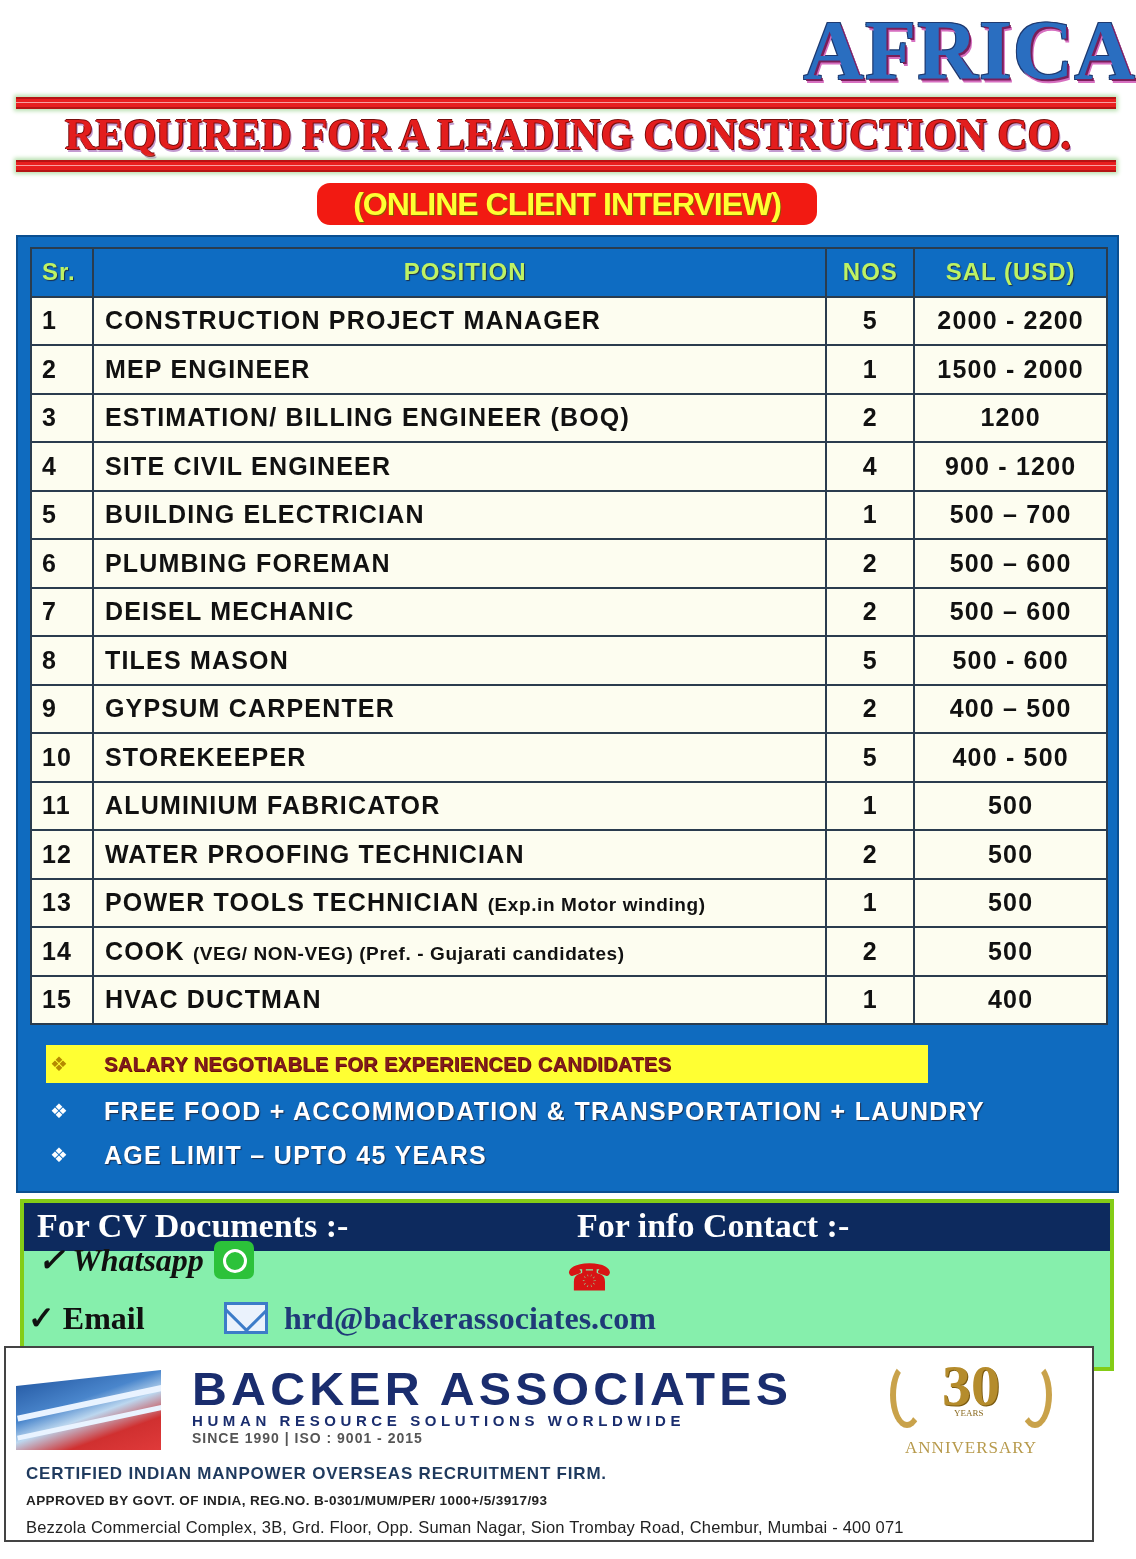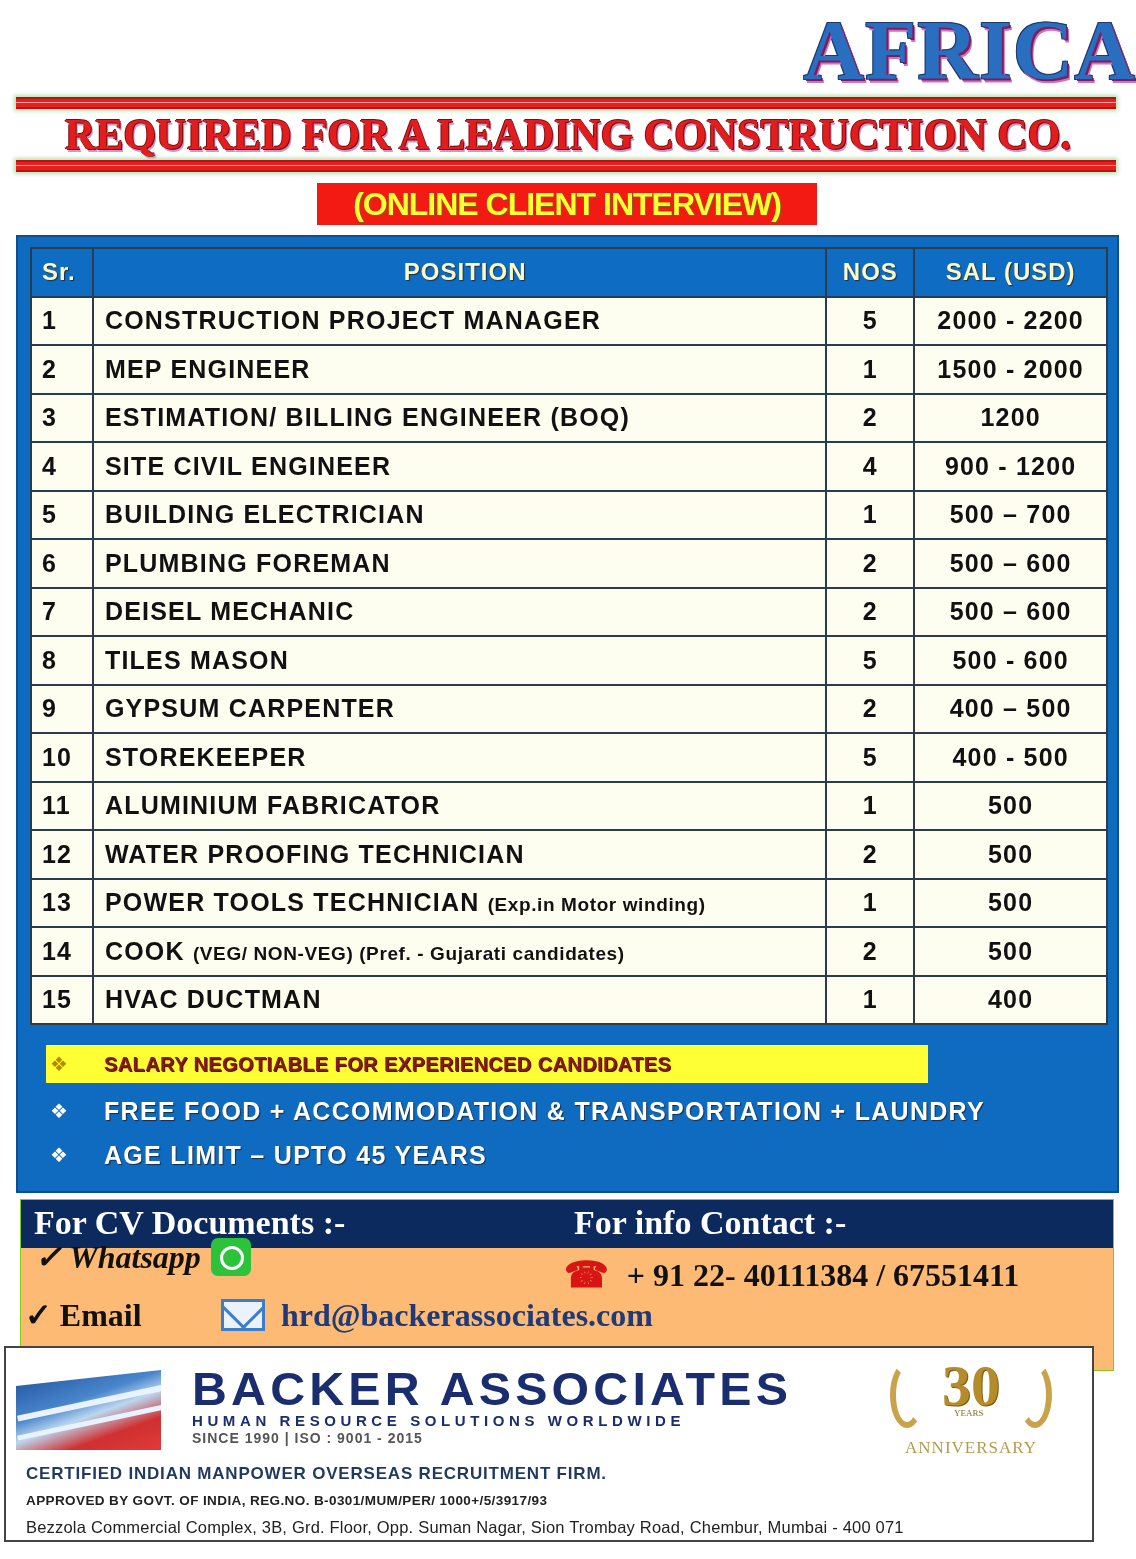--- a/index.html
+++ b/index.html
@@ -9,44 +9,44 @@
     text-shadow: 2px 2px 0 #7a1f5a, 3px 4px 0 #d66fc0, -1px -1px 0 #1f3a70, 1px -1px 0 #1f3a70, -1px 1px 0 #1f3a70; }
 
   .rule { position: absolute; left: 16px; width: 1100px; height: 12px; background: #e81f1f; border-top: 2px solid #b51414; border-bottom: 2px solid #b51414; box-shadow: 0 0 4px 2px #b9e0b0; }
   .rule::after { content: ""; position: absolute; left: 0; right: 0; top: 3px; height: 1px; background: #f7a0a0; }
   .rule.r1 { top: 97px; }
   .rule.r2 { top: 160px; }
 
   .subtitle { position: absolute; left: 0; top: 109px; width: 1136px; text-align: center; font-family: "Liberation Serif", serif; font-weight: bold; font-size: 42px; line-height: 50px; color: #e31d1d; transform: scaleY(1.05);
     text-shadow: 1px 1px 0 #7a0d0d, 2px 3px 0 #c39bd0, -1px 0 0 #7a0d0d, 0 -1px 0 #7a0d0d; }
 
-  .badge { position: absolute; left: 317px; top: 183px; width: 500px; height: 42px; background: #f21a12; color: #ffff33; font-weight: bold; font-size: 32px; line-height: 42px; text-align: center; letter-spacing: -1px; text-shadow: 1px 1px 0 #8a5a00; }
+  .badge { position: absolute; left: 317px; top: 183px; width: 500px; height: 42px; background: #f21a12; color: #ffff33; font-weight: bold; font-size: 32px; line-height: 42px; text-align: center; letter-spacing: -1px; text-shadow: 1px 1px 0 #8a5a00; border-radius: 13px; }
 
   .panel { position: absolute; left: 16px; top: 235px; width: 1103px; height: 958px; background: #0f6bbf; border: 2px solid #0a4f91; }
 
   table.jobs { position: absolute; left: 12px; top: 10px; width: 1078px; border-collapse: collapse; }
   table.jobs th, table.jobs td { border: 2px solid #2a3c4e; height: 48.5px; font-weight: bold; }
-  table.jobs th { background: #0e6cc2; color: #fef9c3; font-size: 24px; letter-spacing: 1px; text-shadow: 1px 1px 1px #1b2f4a; }
+  table.jobs th { background: #0e6cc2; color: #bef264; font-size: 24px; letter-spacing: 1px; text-shadow: 1px 1px 1px #1b2f4a; }
   table.jobs td { background: #fdfdf0; color: #111111; font-size: 25px; letter-spacing: 1.2px; }
   td.sr, th.sr { width: 62px; text-align: left; padding-left: 10px; }
   td.pos, th.pos { width: 735px; text-align: left; padding-left: 11px; }
   th.pos { text-align: center; }
   td.nos, th.nos { width: 88px; text-align: center; }
   td.sal, th.sal { width: 193px; text-align: center; }
   .note-small { font-size: 19px; letter-spacing: 0.6px; }
 
   .notes { position: absolute; left: 28px; top: 808px; width: 1060px; }
   .note { position: relative; height: 44px; display: flex; align-items: center; }
   .note .bullet { width: 58px; text-align: left; padding-left: 4px; font-size: 20px; color: #ffffff; }
   .note .txt { font-weight: bold; font-size: 25px; letter-spacing: 1.3px; color: #ffffff; text-shadow: 1px 1px 1px #1a2b4a; }
   .note.hl { background: #ffff33; width: 882px; height: 38px; margin-bottom: 6px; }
   .note.hl .bullet { color: #b58a00; }
   .note.hl .txt { color: #7f1d1d; text-shadow: 1px 1px 0 #6a0a0a; font-size: 20px; letter-spacing: 0.4px; }
 
-  .contact { position: absolute; left: 20px; top: 1199px; width: 1094px; height: 172px; border: 1px solid #84cc16; background: #fdba74; }
+  .contact { position: absolute; left: 20px; top: 1199px; width: 1094px; height: 172px; border: 4px solid #84cc16; background: #86efac; }
   .contact .hdr { height: 48px; background: #0d2a5e; display: flex; align-items: center; color: #ffffff; font-family: "Liberation Serif", serif; font-weight: bold; font-size: 34px; }
   .contact .hdr .h1 { position: absolute; left: 13px; top: 4px; }
   .contact .hdr .h2 { position: absolute; left: 553px; top: 4px; }
   .crow { position: absolute; font-family: "Liberation Serif", serif; font-weight: bold; font-size: 32px; color: #111; display: flex; align-items: center; }
   .wa-icon { display: inline-block; width: 40px; height: 38px; background: #2cc23a; border-radius: 7px; position: relative; }
   .wa-icon::before { content: ""; position: absolute; left: 9px; top: 8px; width: 18px; height: 18px; border: 3px solid #fff; border-radius: 50%; }
   .mail-icon { display: inline-block; width: 44px; height: 32px; border: 3px solid #3c7cc8; position: relative; background: #eaf2fc; }
   .mail-icon::before { content: ""; position: absolute; left: 4px; top: -10px; width: 28px; height: 28px; border-right: 3px solid #3c7cc8; border-bottom: 3px solid #3c7cc8; transform: rotate(45deg); }
   .phone-icon { display: inline-block; color: #d81414; font-size: 36px; }
   .email-link { color: #1f3a78; }
@@ -202,21 +202,20 @@
   <div class="hdr">
     <span class="h1">For CV Documents :-</span>
     <span class="h2">For info Contact :-</span>
   </div>
   <div class="crow" style="left:14px; top:38px;font-style:italic;">
     <span>✓ Whatsapp</span>
     <span class="wa-icon" style="margin-left:10px;"></span>
   </div>
   <div class="crow" style="left:543px; top:54px;">
     <span class="phone-icon">☎</span>
-    <span style="margin-left:18px;">+ 91 22- 40111384 / 67551411</span>
   </div>
   <div class="crow" style="left:4px; top:96px;">
     <span style="width:196px;">✓  Email</span>
     <span class="mail-icon" style="overflow:hidden;"></span>
     <span class="email-link" style="margin-left:16px;">hrd@backerassociates.com</span>
   </div>
 </div>
 
 <div class="footer">
   <div class="logo-mark"></div>

